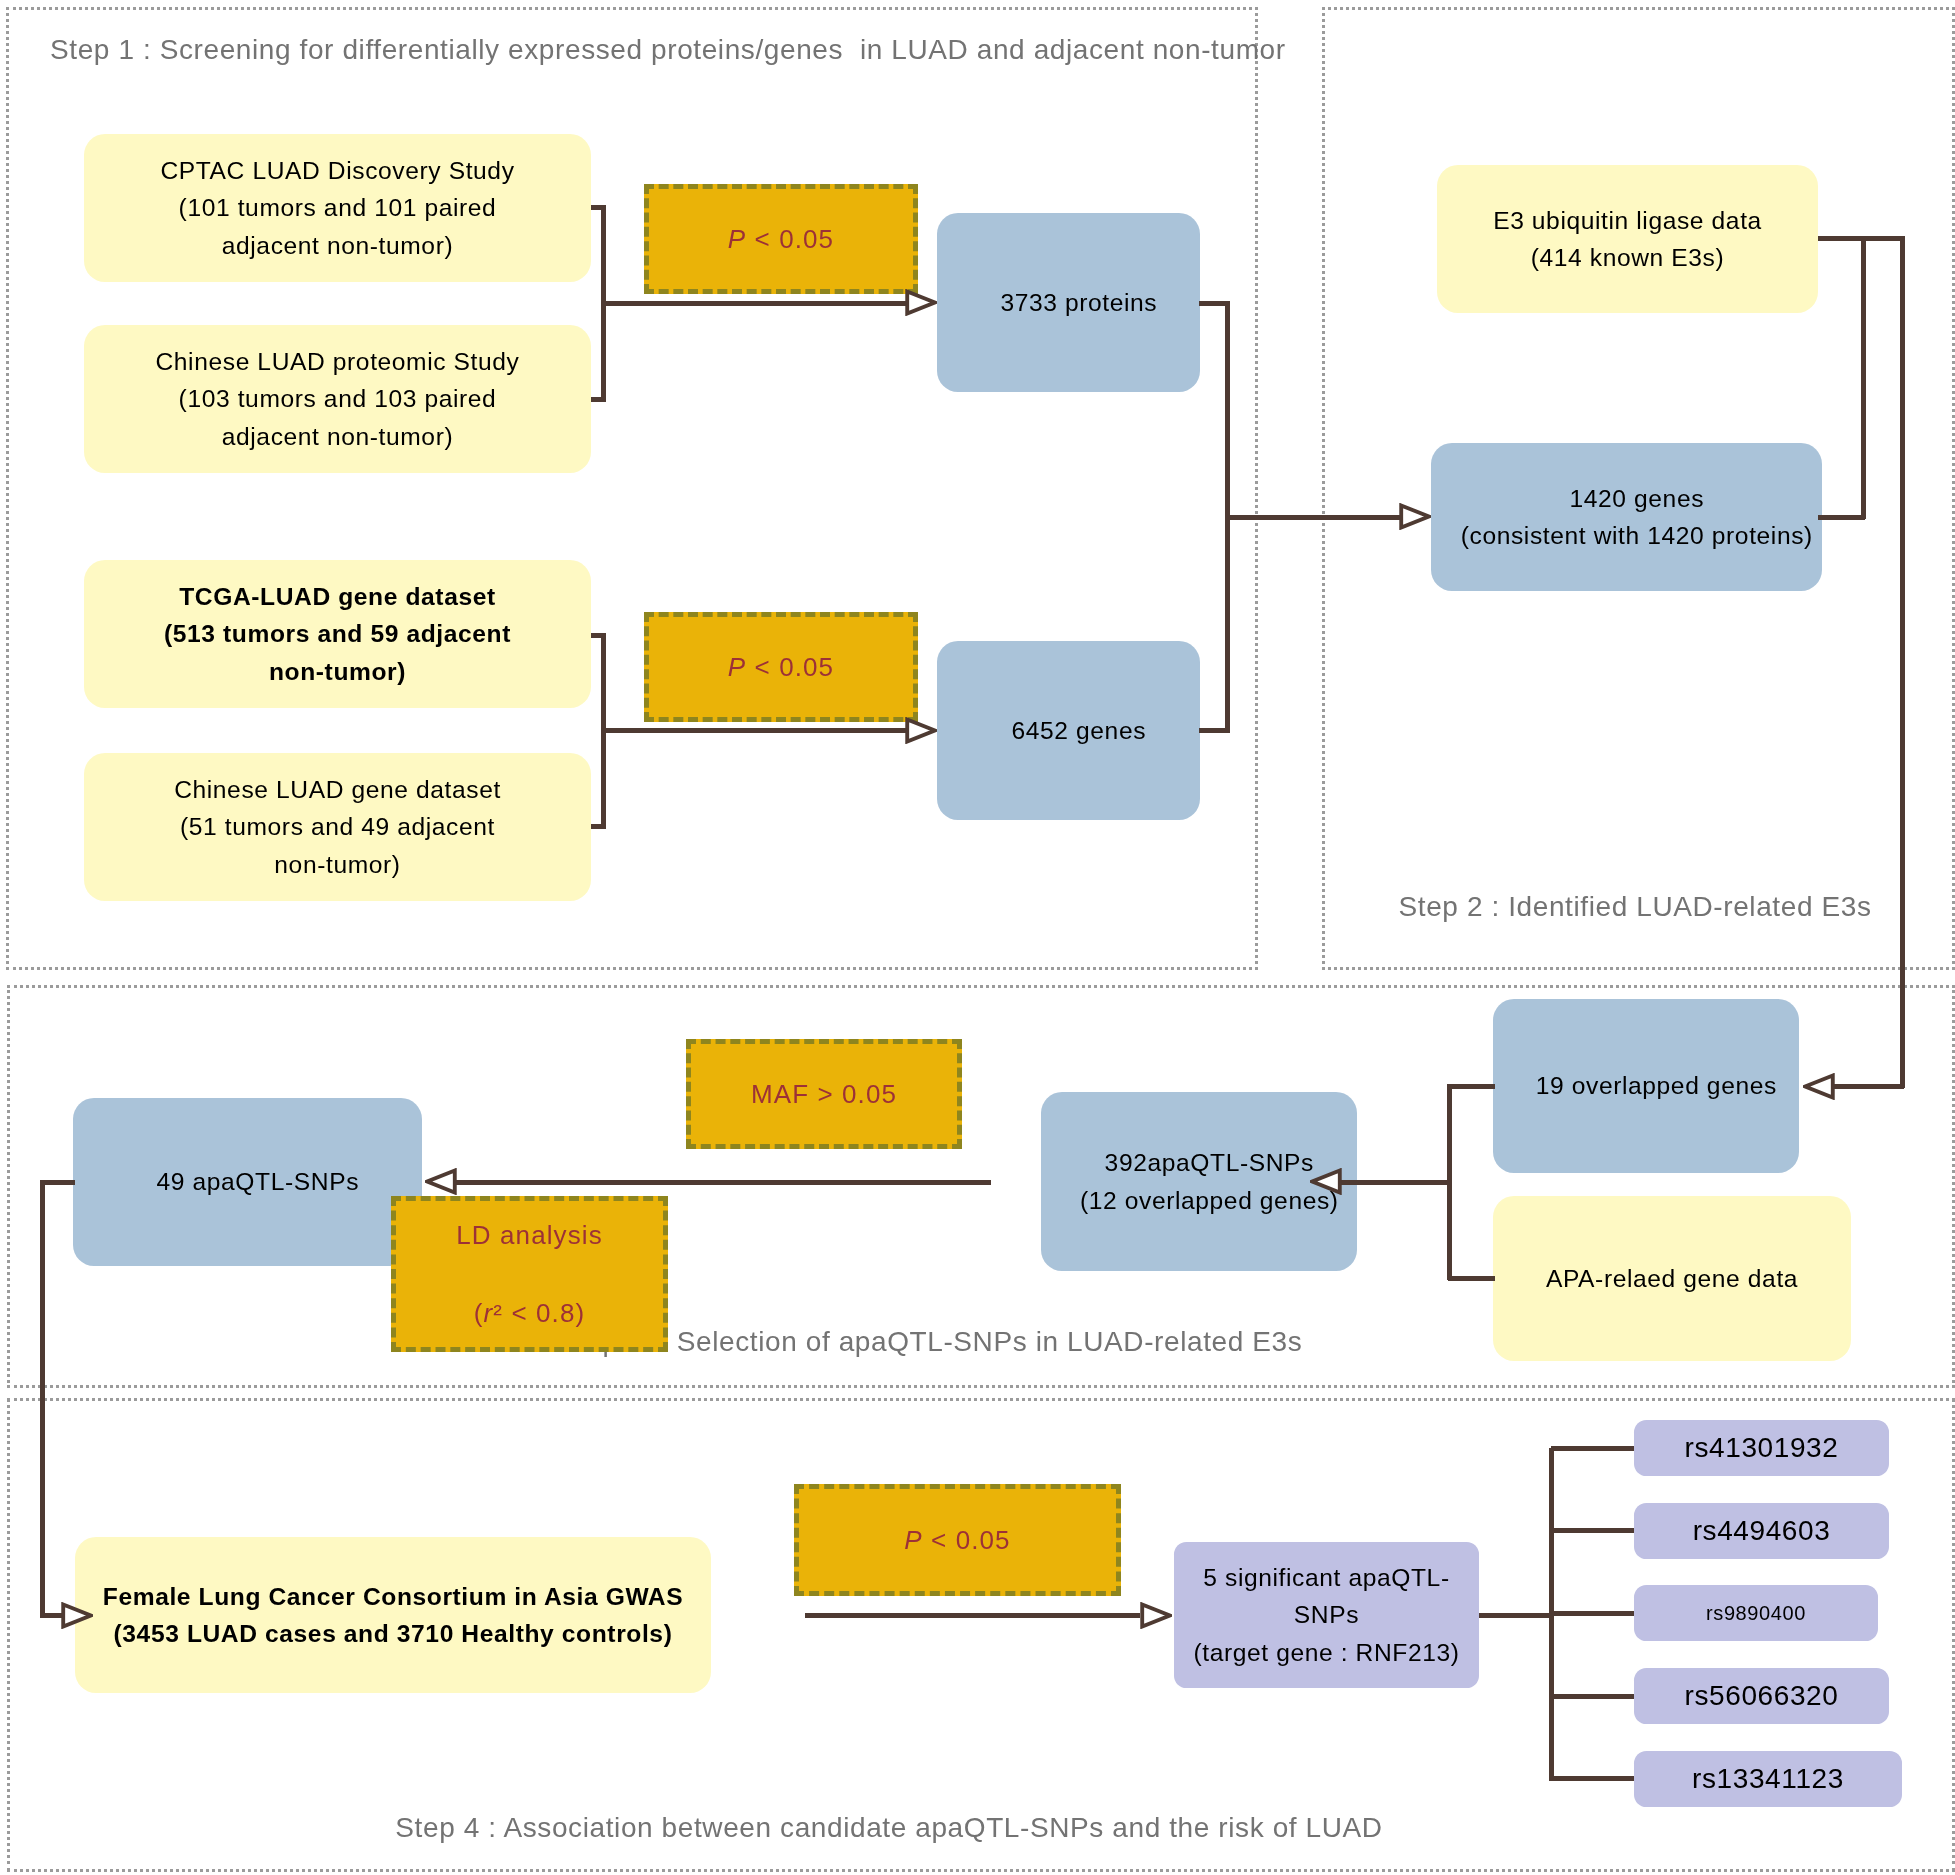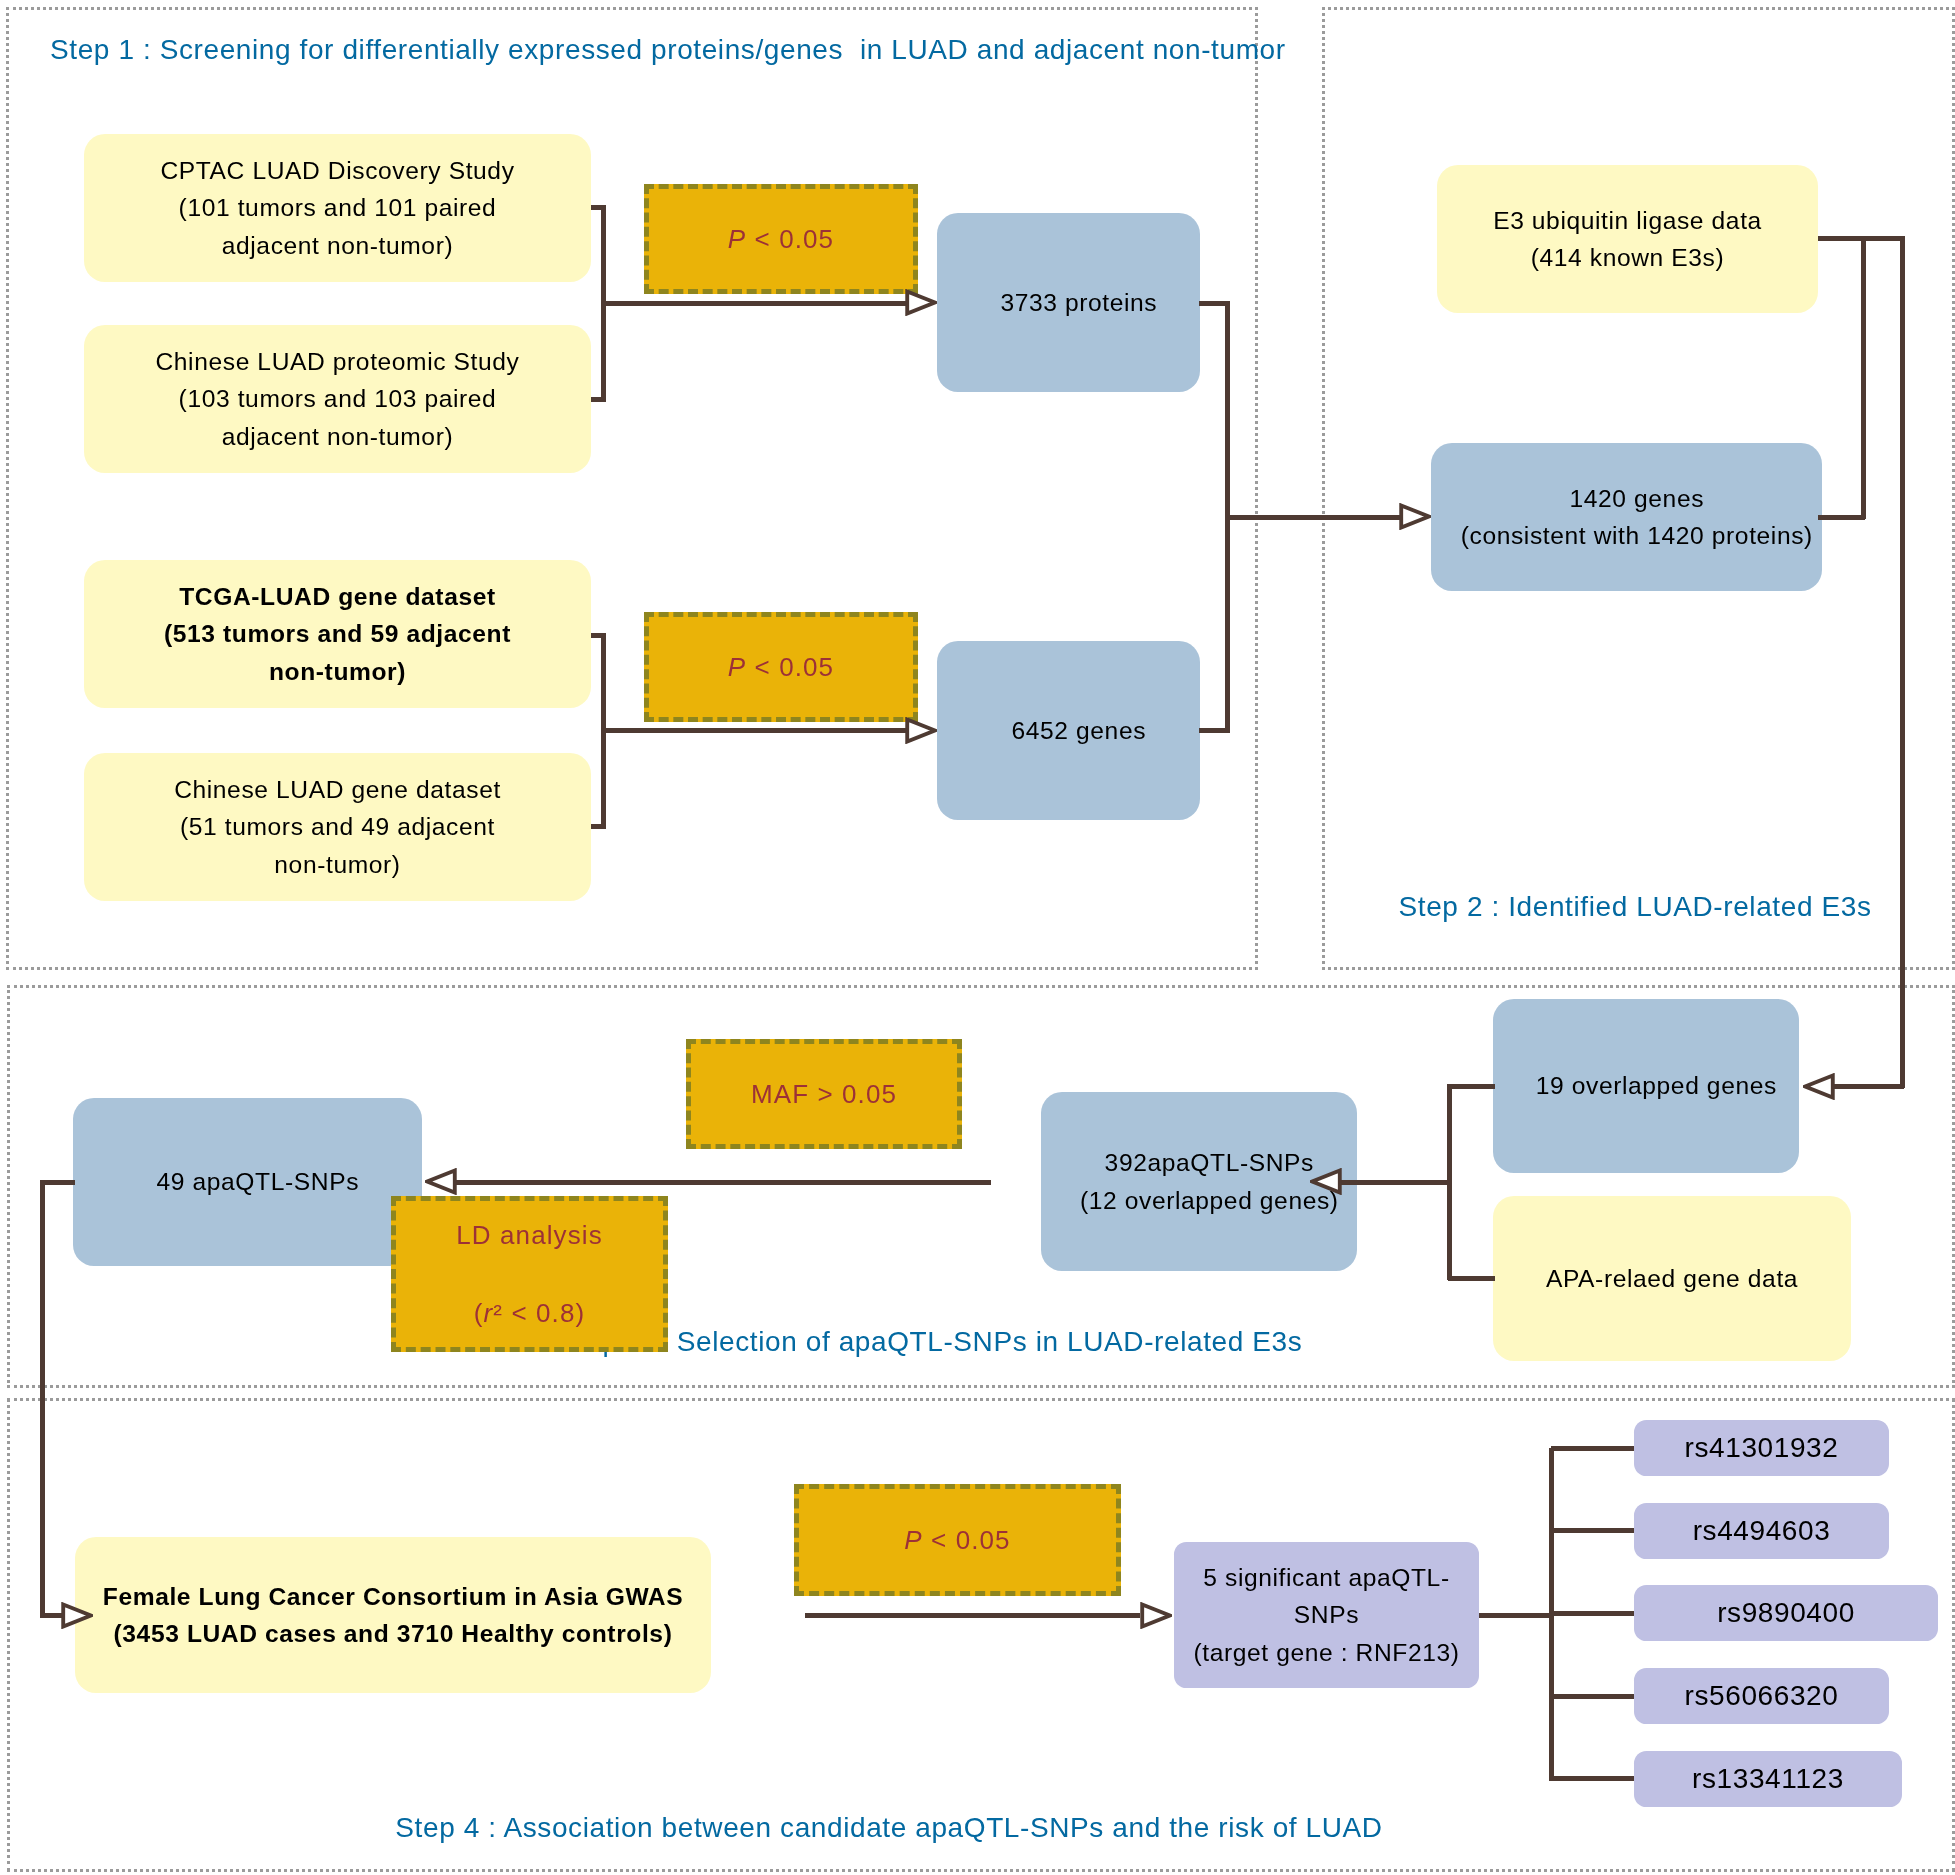--- a/index.html
+++ b/index.html
@@ -5,21 +5,21 @@
   html,body{margin:0;padding:0;background:#ffffff;}
   #canvas{
     position:relative;
     width:1955px;
     height:1876px;
     background:#ffffff;
     font-family:"Liberation Sans", sans-serif;
     color:#000;
   }
   .panel{position:absolute;border:3.9px dotted #9b9b9b;background:transparent;}
-  .lbl{position:absolute;font-size:28px;letter-spacing:0.6px;white-space:pre;color:#0369a1;}
+  .lbl{position:absolute;font-size:28px;letter-spacing:0.6px;white-space:pre;color:#737373;}
   .lbl.center{text-align:center;}
   .box{
     position:absolute;display:flex;align-items:center;justify-content:center;
     text-align:center;white-space:pre-line;border-radius:21px;
     font-size:24.6px;letter-spacing:0.6px;line-height:1.52;color:#000;padding:3.4px;
     box-sizing:border-box;
   }
   .gray{background:#fef9c3;}
   .blue{background:#aac3d9;padding-left:24px;}
   .purple{background:#bfc0e3;border-radius:12.3px;}
@@ -95,21 +95,21 @@
   <div class="box gray" style="left:75px;top:1537px;width:636px;height:156px;font-weight:bold;">Female Lung Cancer Consortium in Asia GWAS
 (3453 LUAD cases and 3710 Healthy controls)</div>
   <div class="ybox" style="left:794px;top:1484px;width:327px;height:112px;">
     <div><span class="it">P</span><span> &lt; 0.05</span></div>
   </div>
   <div class="box purple" style="left:1174px;top:1542px;width:305px;height:146px;">5 significant apaQTL-SNPs
 (target gene : RNF213)</div>
 
   <div class="box purple" style="left:1634px;top:1420px;width:255px;height:56px;font-size:28px;">rs41301932</div>
   <div class="box purple" style="left:1634px;top:1503px;width:255px;height:56px;font-size:28px;">rs4494603</div>
-  <div class="box purple" style="left:1634px;top:1585px;width:304px;height:56px;font-size:28px;">rs9890400</div>
+  <div class="box purple" style="left:1634px;top:1585px;width:244px;height:56px;font-size:20px;">rs9890400</div>
   <div class="box purple" style="left:1634px;top:1668px;width:255px;height:56px;font-size:28px;">rs56066320</div>
   <div class="box purple" style="left:1634px;top:1751px;width:268px;height:56px;font-size:28px;">rs13341123</div>
 
   <div class="h" style="left:591px;top:205px;width:15px;height:4.5px;"></div>
   <div class="v" style="left:601px;top:205px;width:4.5px;height:196px;"></div>
   <div class="h" style="left:591px;top:397px;width:15px;height:4.5px;"></div>
   <div class="h" style="left:604px;top:301px;width:303px;height:4.5px;"></div>
   <div class="ah" style="left:905px;top:289px;">
     <svg width="32" height="27" viewBox="0 0 58 48">
         <polygon points="4,4 54,24 4,44" fill="#ffffff" stroke="#4e3a32" stroke-width="7"></polygon>

